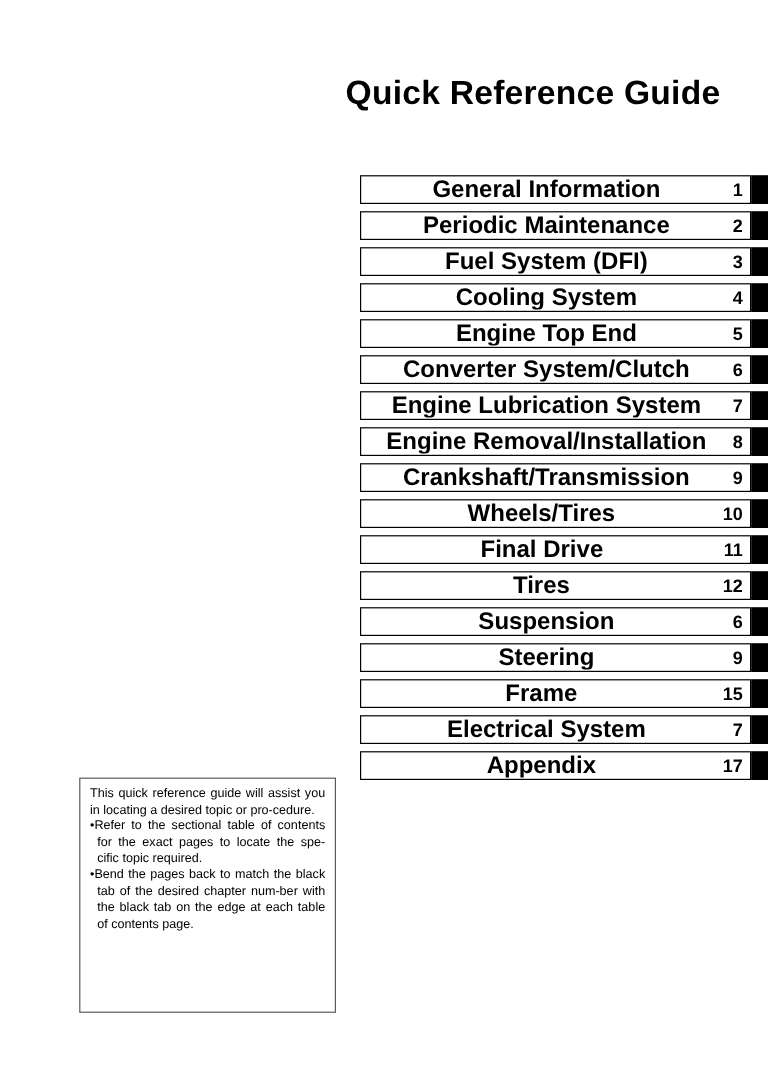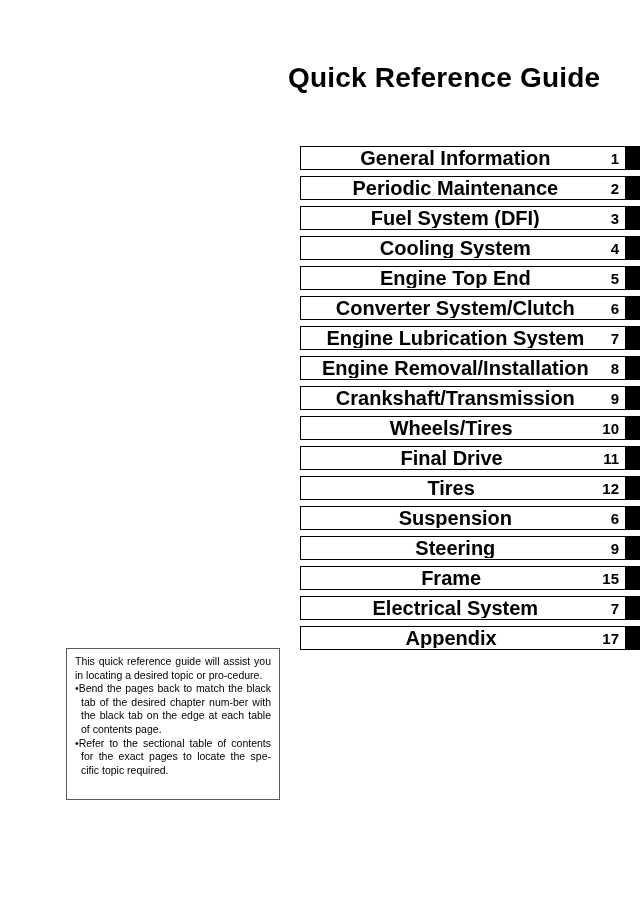--- a/index.html
+++ b/index.html
@@ -73,21 +73,21 @@
     width: 14px;
     background: #000000;
   }
 
   
   #info-box {
     position: absolute;
     left: 66px;
     top: 648px;
     width: 214px;
-    height: 152px;
+    height: 196px;
     border: 1px solid #5a5a5a;
     box-sizing: border-box;
     padding: 6px 8px 4px 8px;
     background: #ffffff;
   }
   .info-para {
     font-size: 10.5px;
     line-height: 13.6px;
     text-align: justify;
     text-justify: inter-word;
@@ -226,15 +226,15 @@
       <div class="chapter-plate">
         <span class="chapter-label">Appendix</span>
         <span class="chapter-number">17</span>
       </div>
       <div class="chapter-tab"></div>
     </div>
   </div>
 
 <div id="info-box">
   <p class="info-para">This quick reference guide will assist you in locating a desired topic or pro-cedure.</p>
+  <p class="info-bullet">•Refer to the sectional table of contents for the exact pages to locate the spe-cific topic required.</p>
   <p class="info-bullet">•Bend the pages back to match the black tab of the desired chapter num-ber with the black tab on the edge at each table of contents page.</p>
-  <p class="info-bullet">•Refer to the sectional table of contents for the exact pages to locate the spe-cific topic required.</p>
 </div>
 
 </body></html>

